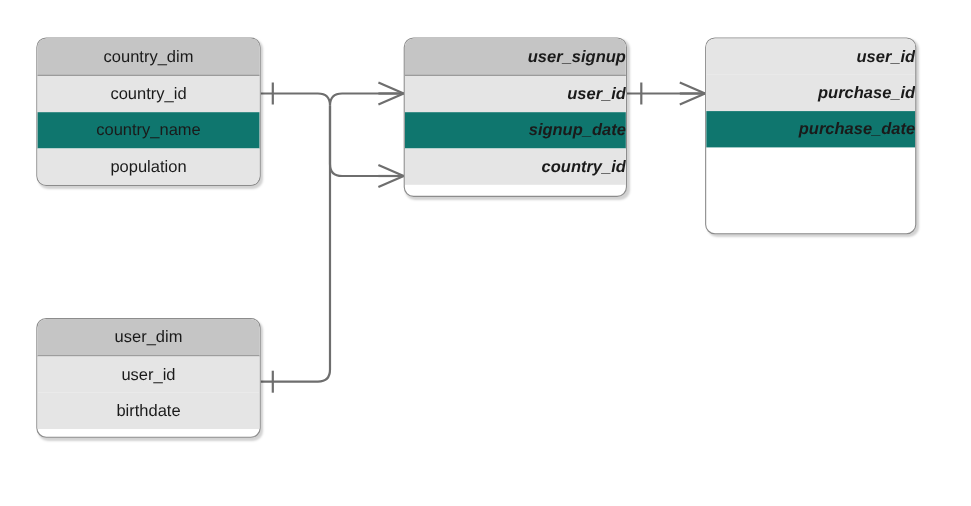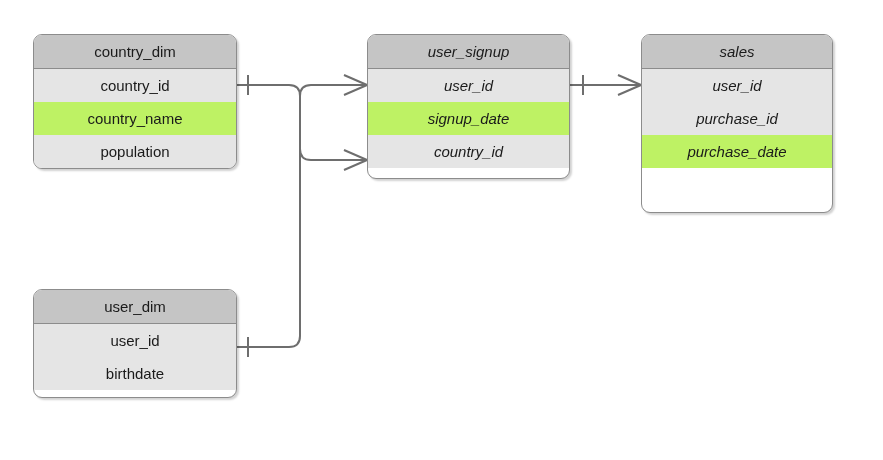--- a/index.html
+++ b/index.html
@@ -48,34 +48,35 @@
     box-sizing: border-box;
     height: 33px;
     line-height: 33px;
     color: #1a1a1a;
     font-size: 15px;
     background: #e5e5e5;
     white-space: nowrap;
     overflow: hidden;
   }
   .entity-row.striped {
-    background: #bef264;
+    background: #0f766e;
   }
   
   .style-plain .entity-header,
   .style-plain .entity-row {
     text-align: center;
     font-style: normal;
   }
   
   .style-italic .entity-header,
   .style-italic .entity-row {
-    text-align: center;
+    text-align: right;
     font-style: italic;
     padding-left: 0;
+    font-weight: bold;
   }
 </style>
 </head>
 <body>
 
 <div id="canvas">
 
   <svg id="edge-layer" width="883" height="460" viewBox="0 0 883 460">
     <g fill="none" stroke="#6e6e6e" stroke-width="2">
 
@@ -119,21 +120,20 @@
   </div>
 
   <div class="entity style-italic" style="left:367px; top:34px; width:203px; height:145px;">
     <div class="entity-header">user_signup</div>
     <div class="entity-row">user_id</div>
     <div class="entity-row striped">signup_date</div>
     <div class="entity-row">country_id</div>
   </div>
 
   <div class="entity style-italic" style="left:641px; top:34px; width:192px; height:179px;">
-    <div class="entity-header">sales</div>
     <div class="entity-row">user_id</div>
     <div class="entity-row">purchase_id</div>
     <div class="entity-row striped">purchase_date</div>
   </div>
 
   <div class="entity style-plain" style="left:33px; top:289px; width:204px; height:109px;">
     <div class="entity-header">user_dim</div>
     <div class="entity-row">user_id</div>
     <div class="entity-row">birthdate</div>
   </div>

